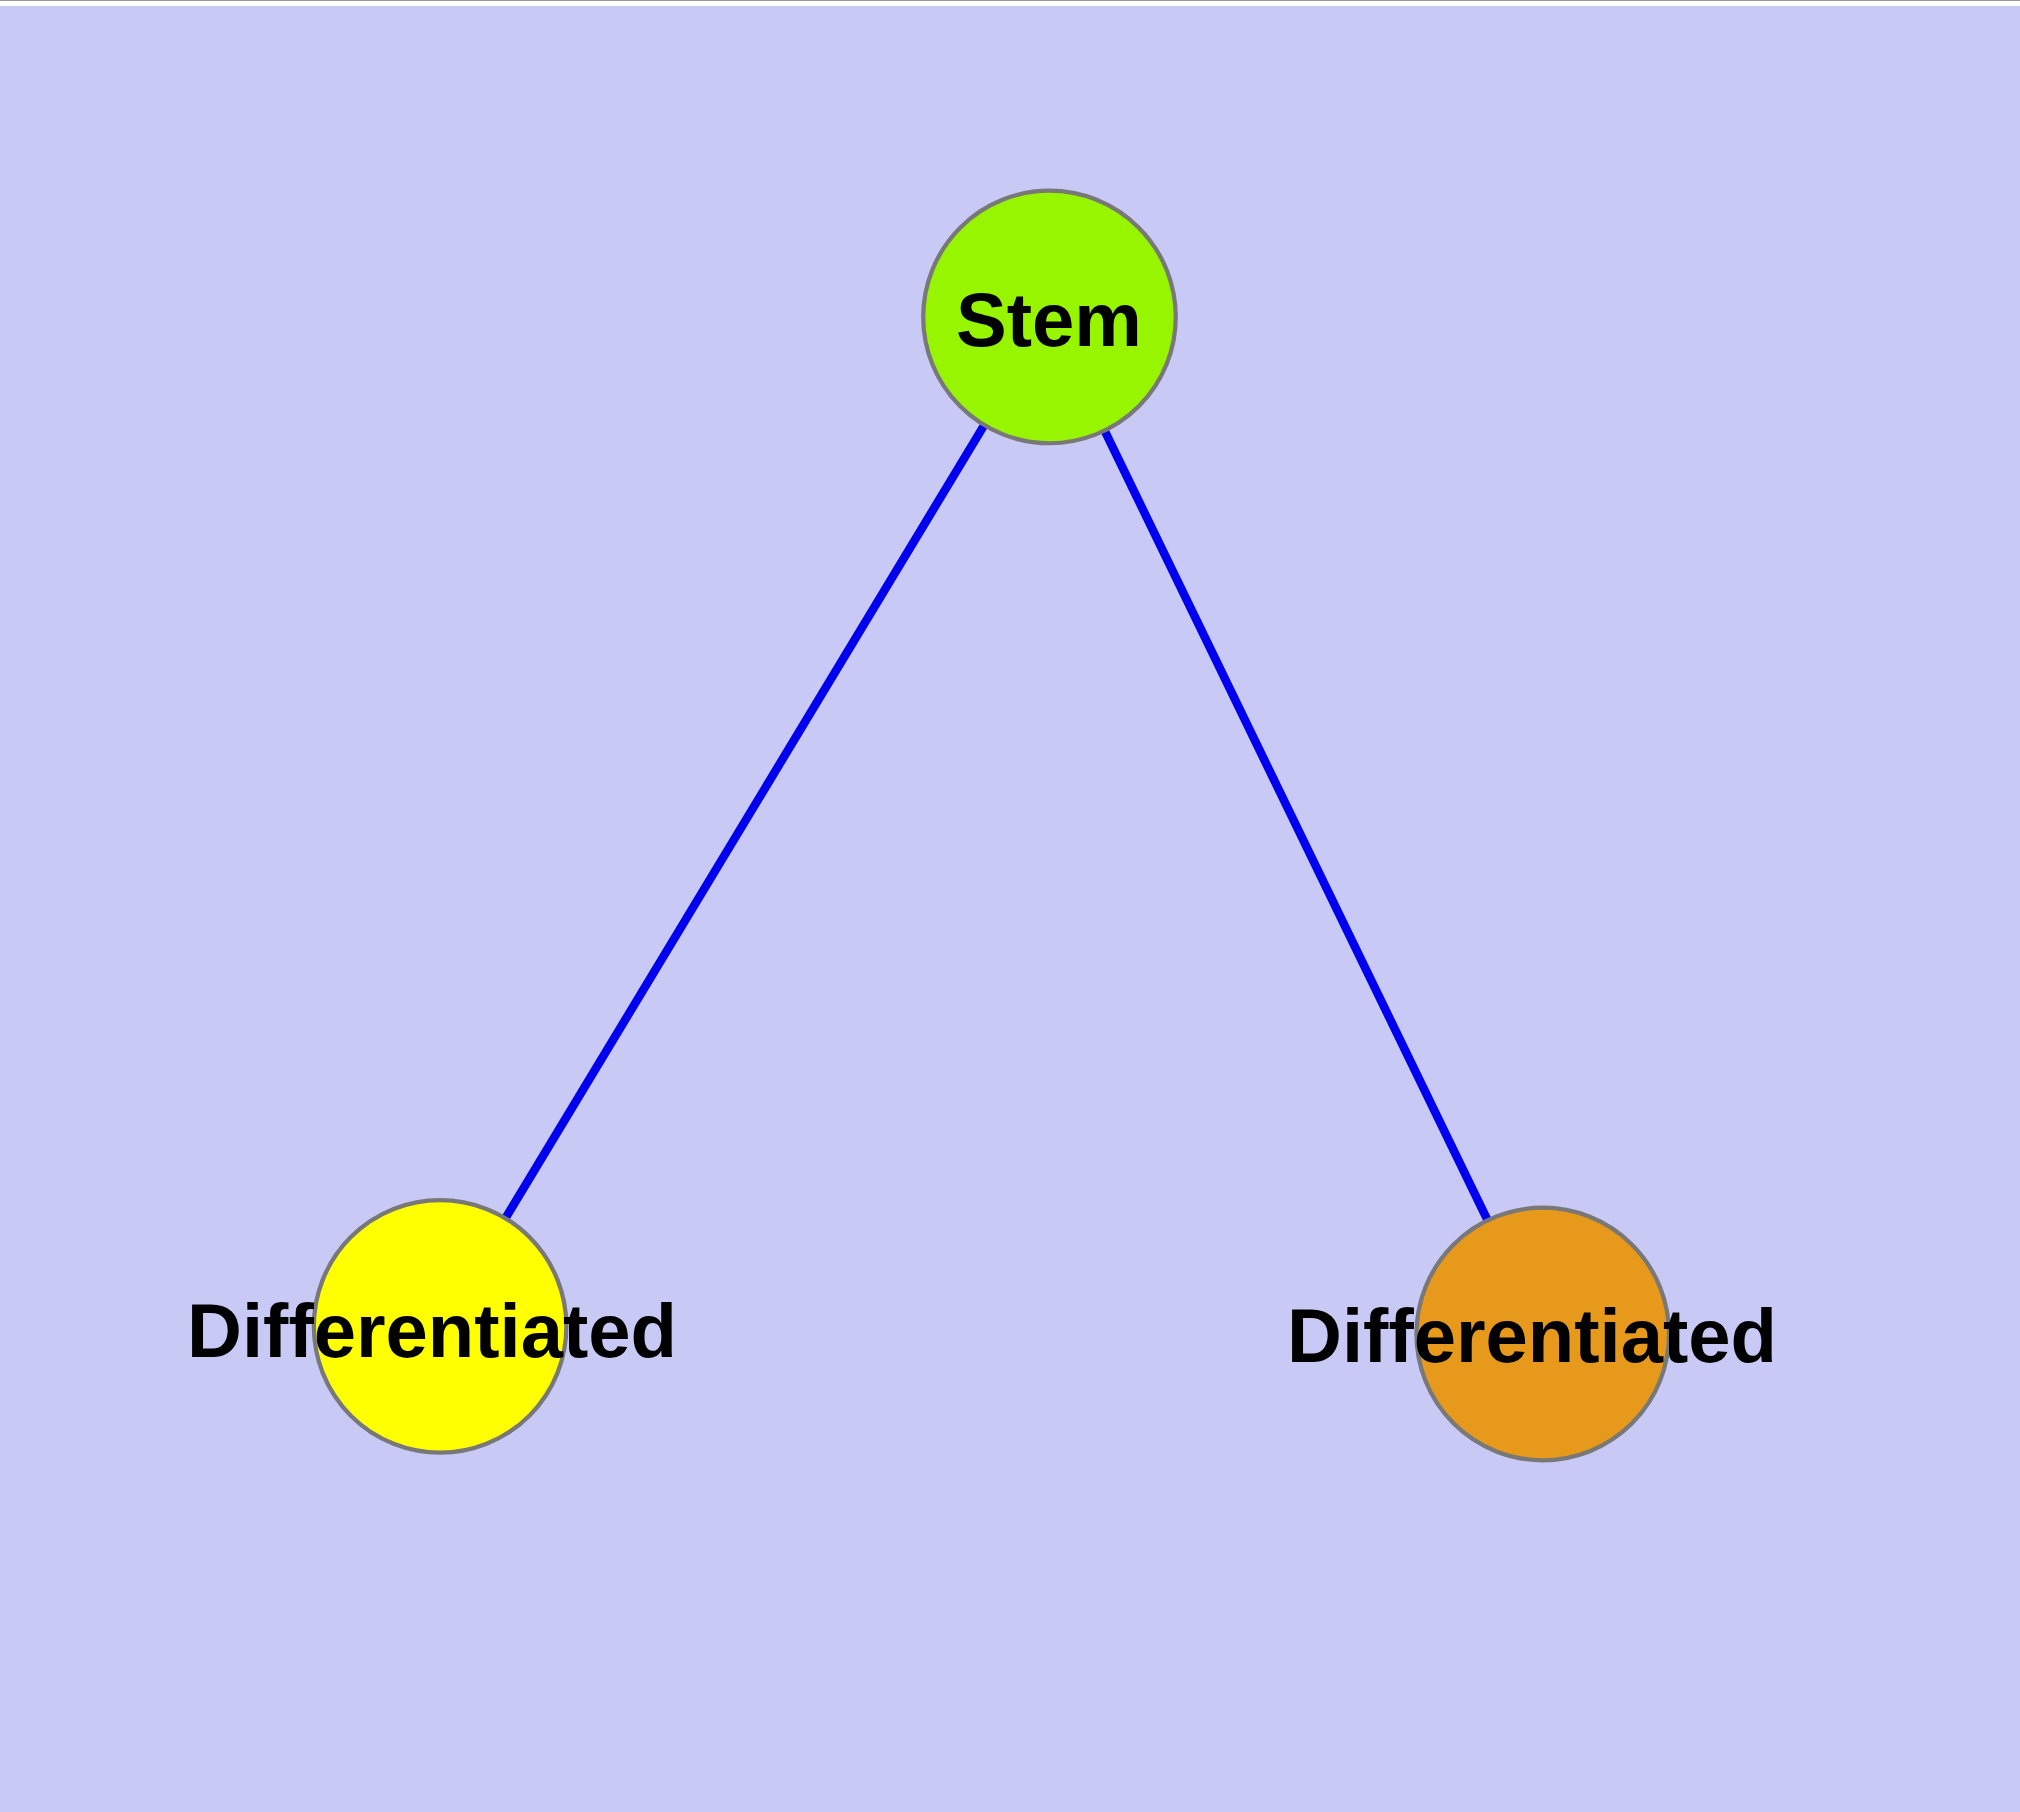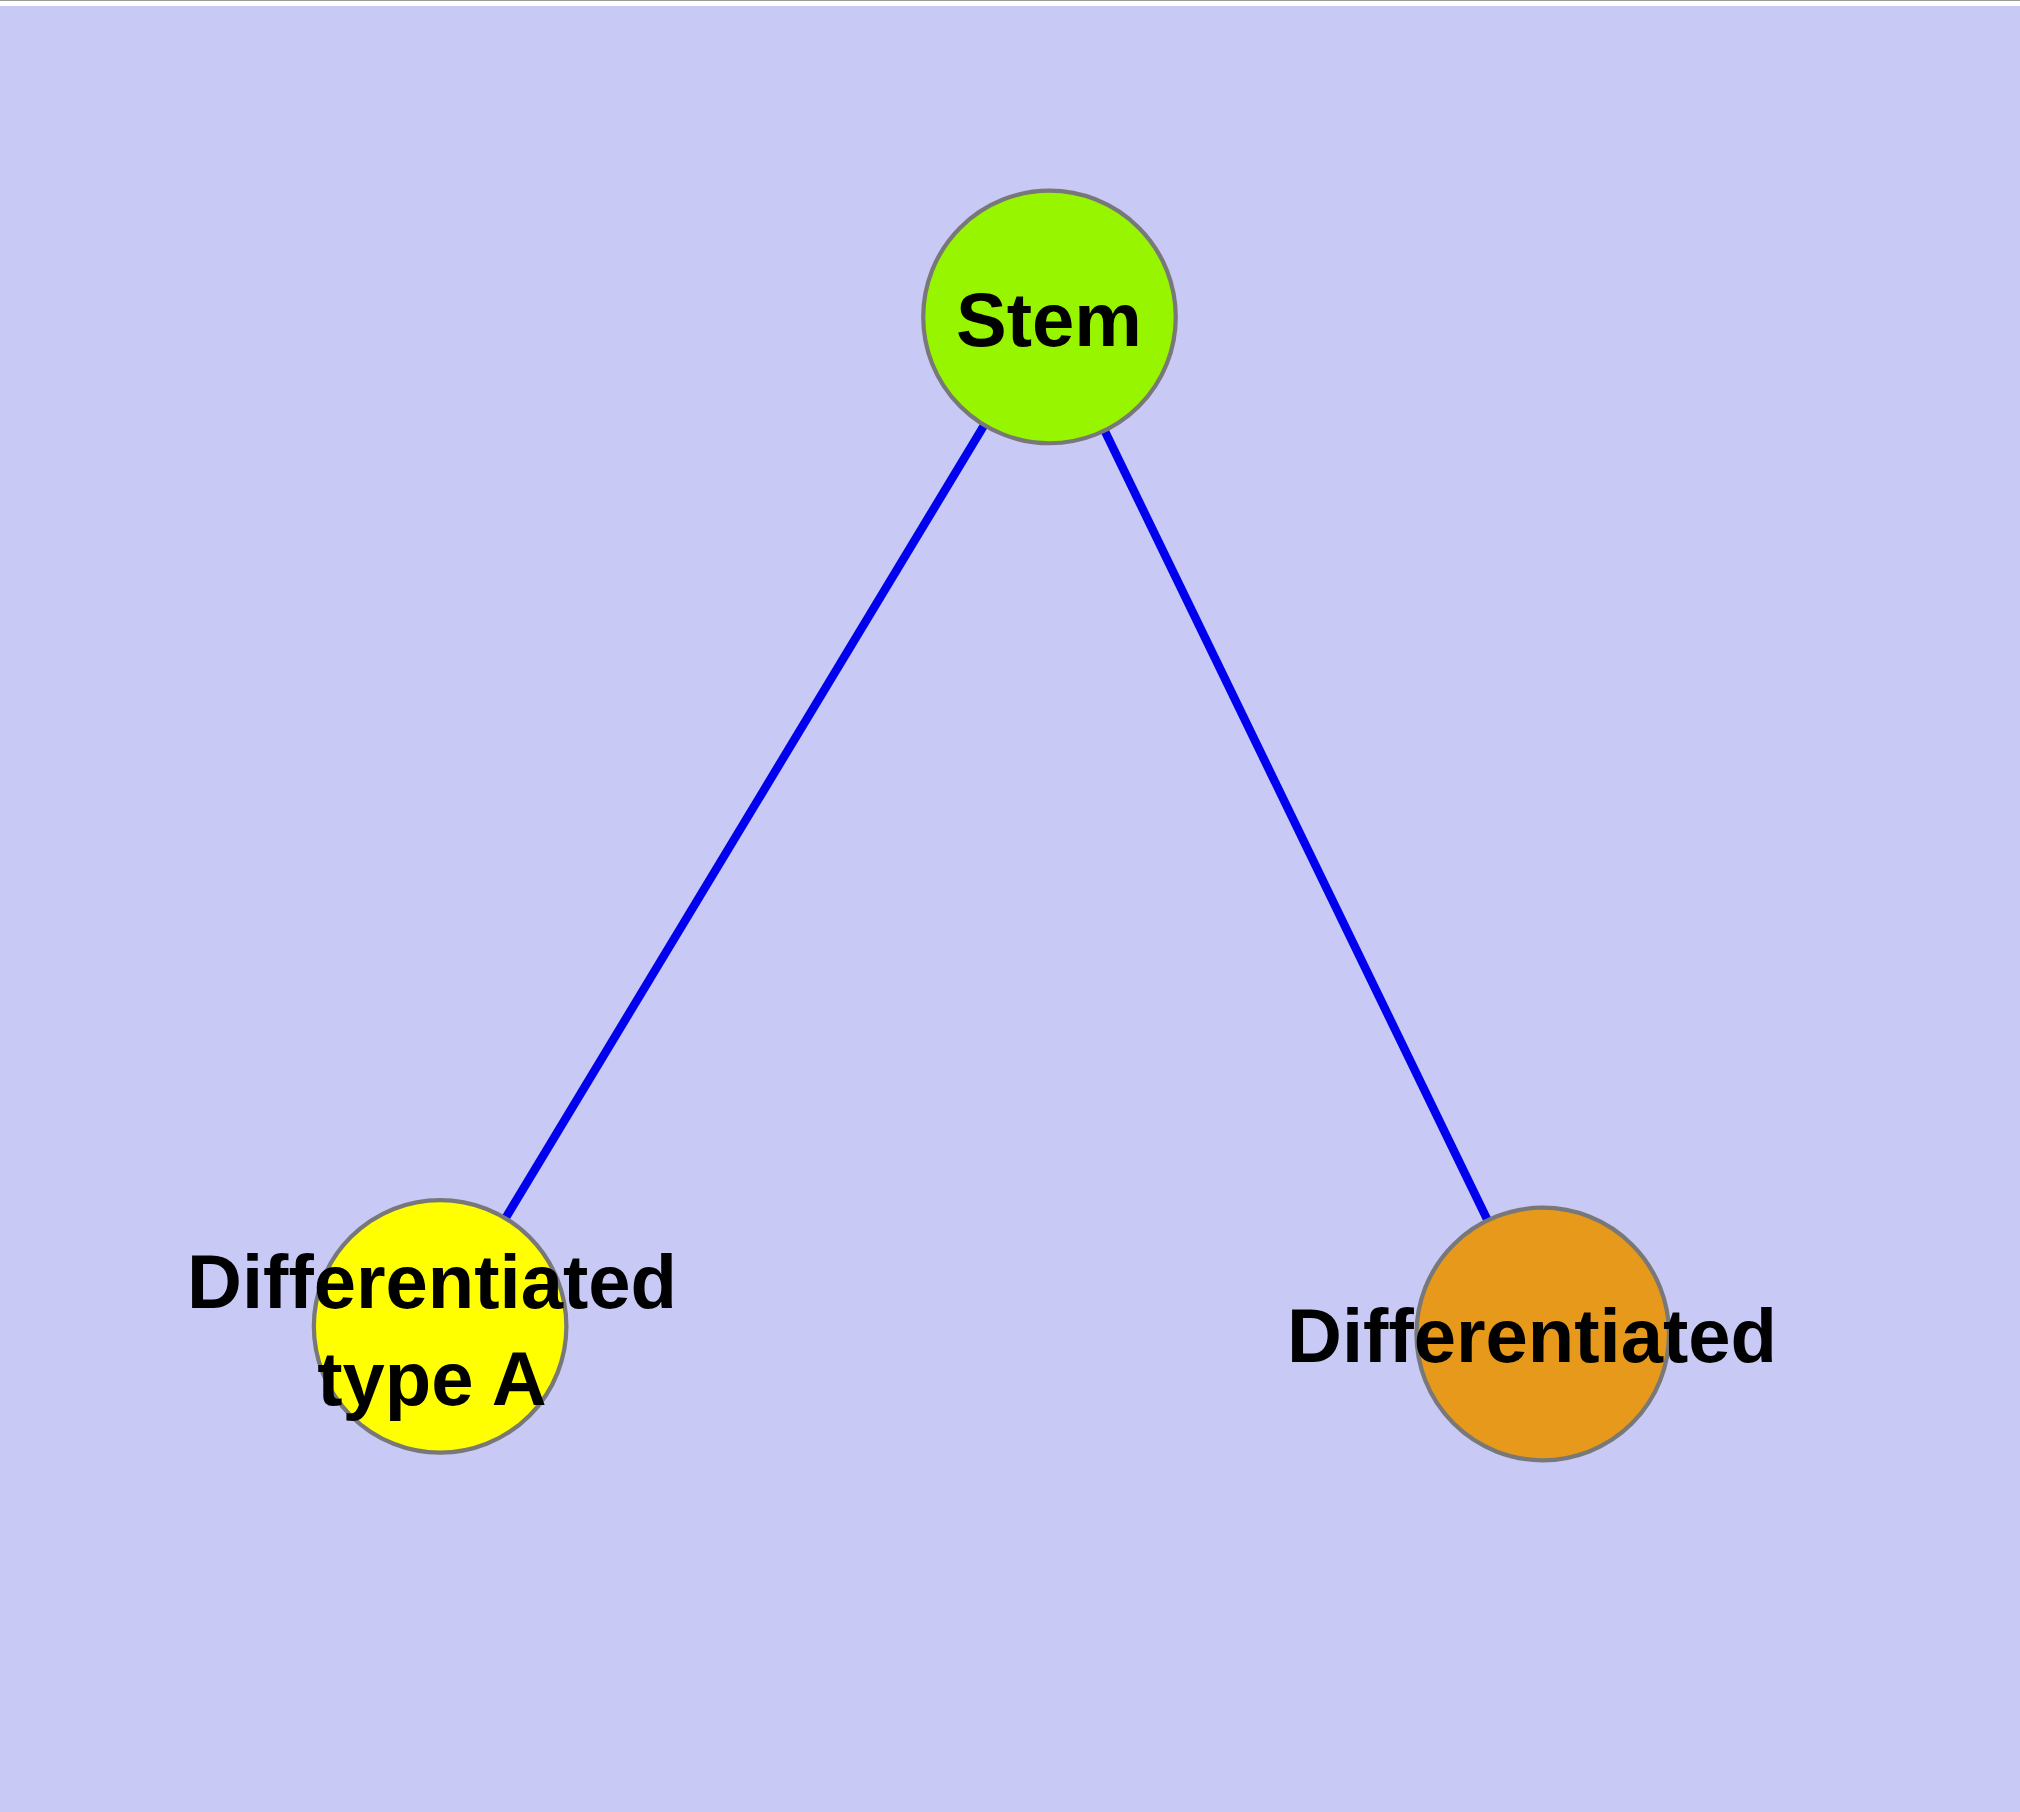--- a/index.html
+++ b/index.html
@@ -65,21 +65,20 @@
     <circle cx="519" cy="1565" r="149" stroke-width="5" fill="#ffff00" stroke="#787878"></circle>
     <circle cx="1820" cy="1574" r="149" stroke-width="5" fill="#e6991b" stroke="#787878"></circle>
   </svg>
 
   <div class="node-label label-stem" style="color: rgb(0, 0, 0);">
     <div>Stem</div>
   </div>
 
   <div class="node-label label-type-a" style="color: rgb(0, 0, 0);">
     <div>Differentiated</div>
-    <div>type A</div>
   </div>
 
   <div class="node-label label-type-b" style="color: rgb(0, 0, 0);">
     <div>Differentiated</div>
   </div>
 
 </div>
 
 
 </body></html>

